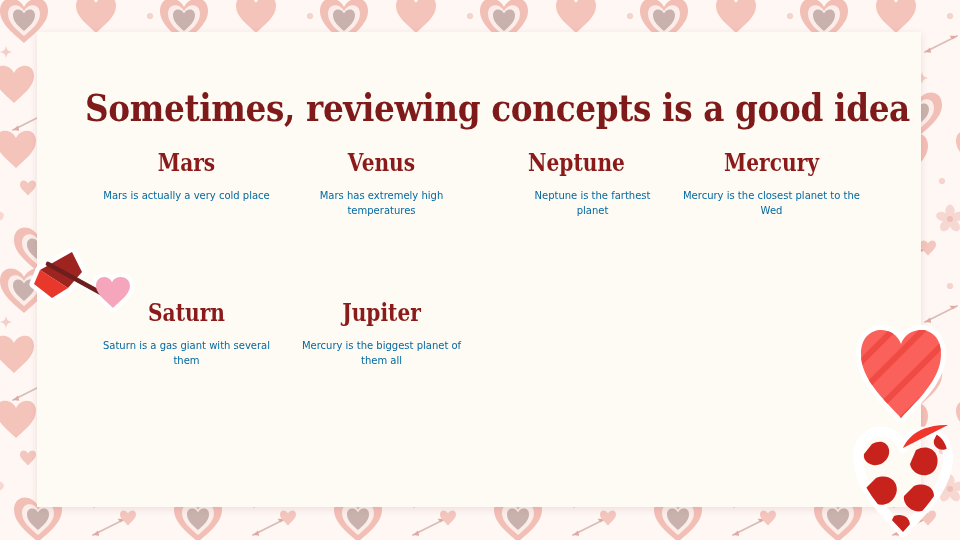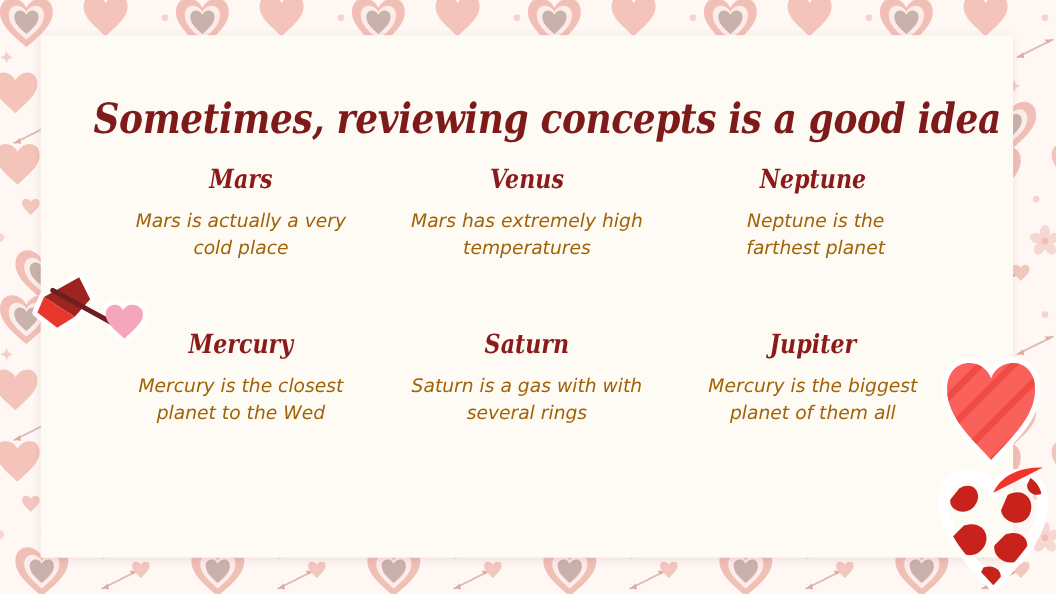--- a/index.html
+++ b/index.html
@@ -33,21 +33,20 @@
 
   
   #card {
     position: absolute;
     left: 37px;
     top: 32px;
     width: 884px;
     height: 475px;
     background: #FDFBF3;
     box-shadow: 0 2px 7px rgba(150, 90, 80, 0.16);
-    font-style: italic;
   }
 
   
   #title {
     position: absolute;
     left: 48px;
     top: 28px;
     width: 800px;
     font-family: "DejaVu Serif", "Liberation Serif", serif;
     font-weight: 700;
@@ -59,41 +58,41 @@
     white-space: nowrap;
   }
 
   
   #grid {
     position: absolute;
     left: 60px;
     top: 118px;
     width: 764px;
     display: grid;
-    grid-template-columns: repeat(3, 1fr);
+    grid-template-columns: repeat(4, 1fr);
     grid-template-rows: repeat(2, 150px);
     column-gap: 16px;
   }
   .cell { position: relative; }
   .planet-name {
     font-family: "DejaVu Serif", "Liberation Serif", serif;
     font-weight: 700;
     font-size: 24px;
     color: #8B1A1A;
     text-align: center;
     transform: scaleX(0.84);
     letter-spacing: 0px;
     margin: 0 0 13px 0;
     line-height: 1.1;
   }
   .planet-desc {
     font-family: "DejaVu Sans", "Liberation Sans", sans-serif;
-    font-size: 17px;
+    font-size: 10px;
     line-height: 1.45;
-    color: #a16207;
+    color: #0369a1;
     text-align: center;
     margin: 0 auto;
     max-width: 215px;
   }
   .cell.align-left .planet-desc {
     text-align: center;
     margin-left: 32px;
     max-width: 185px;
   }
 
@@ -220,21 +219,21 @@
         <div class="planet-desc">Neptune is the farthest planet</div>
       </div>
 
       <div class="cell">
         <div class="planet-name">Mercury</div>
         <div class="planet-desc">Mercury is the closest planet to the Wed</div>
       </div>
 
       <div class="cell">
         <div class="planet-name">Saturn</div>
-        <div class="planet-desc">Saturn is a gas with with several rings</div>
+        <div class="planet-desc">Saturn is a gas giant with several them</div>
       </div>
 
       <div class="cell">
         <div class="planet-name">Jupiter</div>
         <div class="planet-desc">Mercury is the biggest planet of them all</div>
       </div>
 
     </div>
   </div>
 

